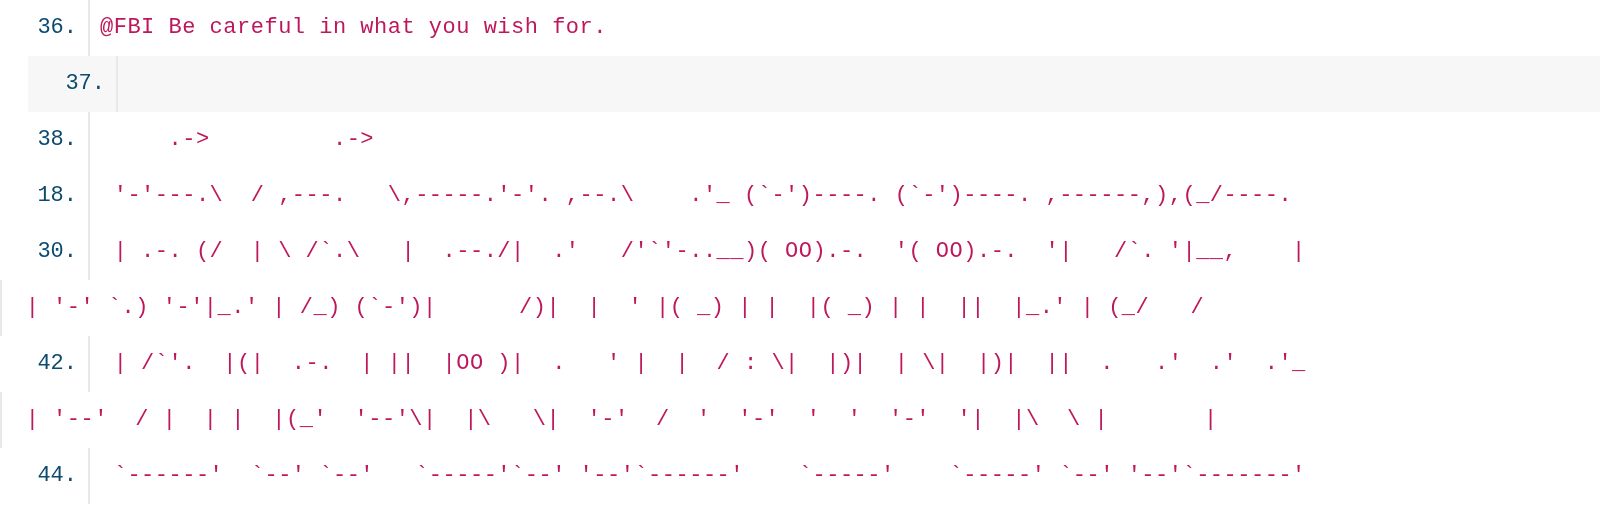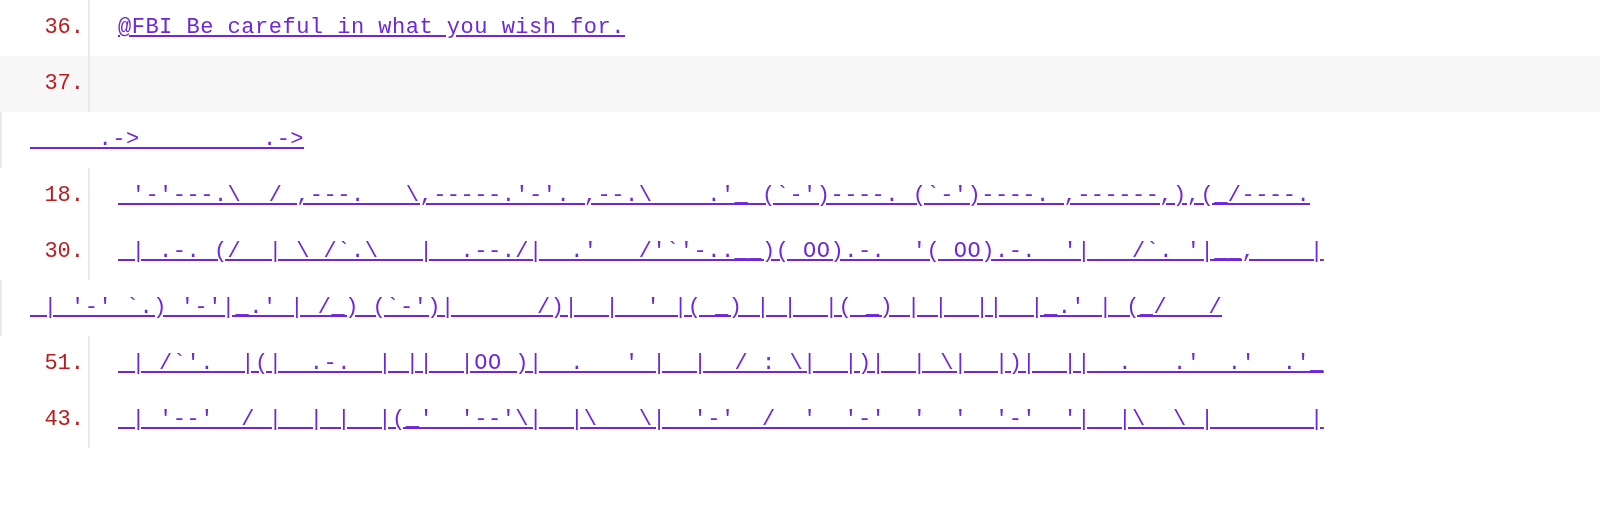--- a/index.html
+++ b/index.html
@@ -19,83 +19,88 @@
       display: flex;
       flex-direction: column;
     }
     .line {
       display: flex;
       align-items: stretch;
       min-height: 56px;
     }
     .line.highlight {
       background: #f7f7f7;
+      margin-left: 28px;
     }
     .gutter {
       width: 88px;
       flex-shrink: 0;
       text-align: right;
-      padding-right: 4px;
-      color: #b91c1c;
+      padding-right: 11px;
+      color: #0c4a6e;
       font-size: 22px;
       display: flex;
       align-items: center;
       justify-content: flex-end;
       user-select: none;
     }
     .sep {
       width: 2px;
       background: #e8e8e8;
       flex-shrink: 0;
     }
     .content {
-      padding-left: 28px;
+      padding-left: 10px;
       white-space: pre;
       display: flex;
       align-items: center;
-      color: #6d28d9;
+      color: #be185d;
       letter-spacing: 0.5px;
-      text-decoration: underline;
     }
   </style>
 </head>
 <body>
 
 <div class="editor">
   <div class="line">
     <div class="gutter">36.</div>
     <div class="sep"></div>
     <div class="content">@FBI Be careful in what you wish for.</div>
   </div>
   <div class="line highlight">
     <div class="gutter">37.</div>
     <div class="sep"></div>
     <div class="content"></div>
   </div>
   <div class="line">
+    <div class="gutter">38.</div>
     <div class="sep"></div>
     <div class="content">     .-&gt;         .-&gt;</div>
   </div>
   <div class="line">
     <div class="gutter">18.</div>
     <div class="sep"></div>
     <div class="content"> '-'---.\  / ,---.   \,-----.'-'. ,--.\    .'_ (`-')----. (`-')----. ,------,),(_/----.</div>
   </div>
   <div class="line">
     <div class="gutter">30.</div>
     <div class="sep"></div>
     <div class="content"> | .-. (/  | \ /`.\   |  .--./|  .'   /'`'-..__)( OO).-.  '( OO).-.  '|   /`. '|__,    |</div>
   </div>
   <div class="line">
     <div class="sep"></div>
     <div class="content"> | '-' `.) '-'|_.' | /_) (`-')|      /)|  |  ' |( _) | |  |( _) | |  ||  |_.' | (_/   /</div>
   </div>
   <div class="line">
-    <div class="gutter">51.</div>
+    <div class="gutter">42.</div>
     <div class="sep"></div>
     <div class="content"> | /`'.  |(|  .-.  | ||  |OO )|  .   ' |  |  / : \|  |)|  | \|  |)|  ||  .   .'  .'  .'_</div>
   </div>
   <div class="line">
-    <div class="gutter">43.</div>
     <div class="sep"></div>
     <div class="content"> | '--'  / |  | |  |(_'  '--'\|  |\   \|  '-'  /  '  '-'  '  '  '-'  '|  |\  \ |       |</div>
+  </div>
+  <div class="line">
+    <div class="gutter">44.</div>
+    <div class="sep"></div>
+    <div class="content"> `------'  `--' `--'   `-----'`--' '--'`------'    `-----'    `-----' `--' '--'`-------'</div>
   </div>
 </div>
 
 </body></html>

